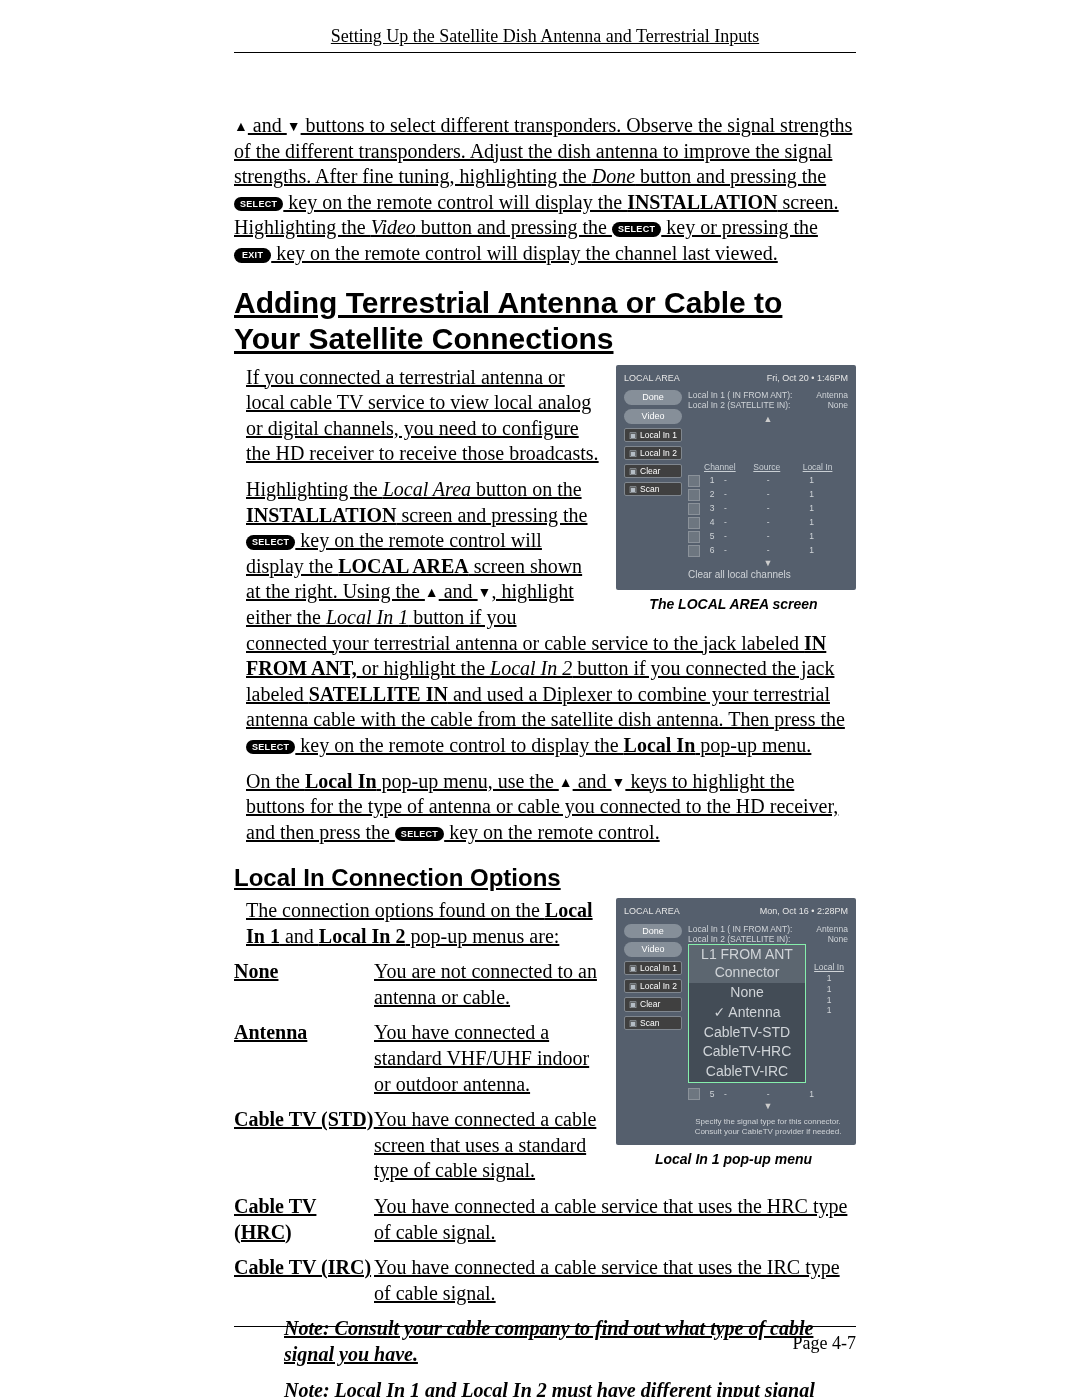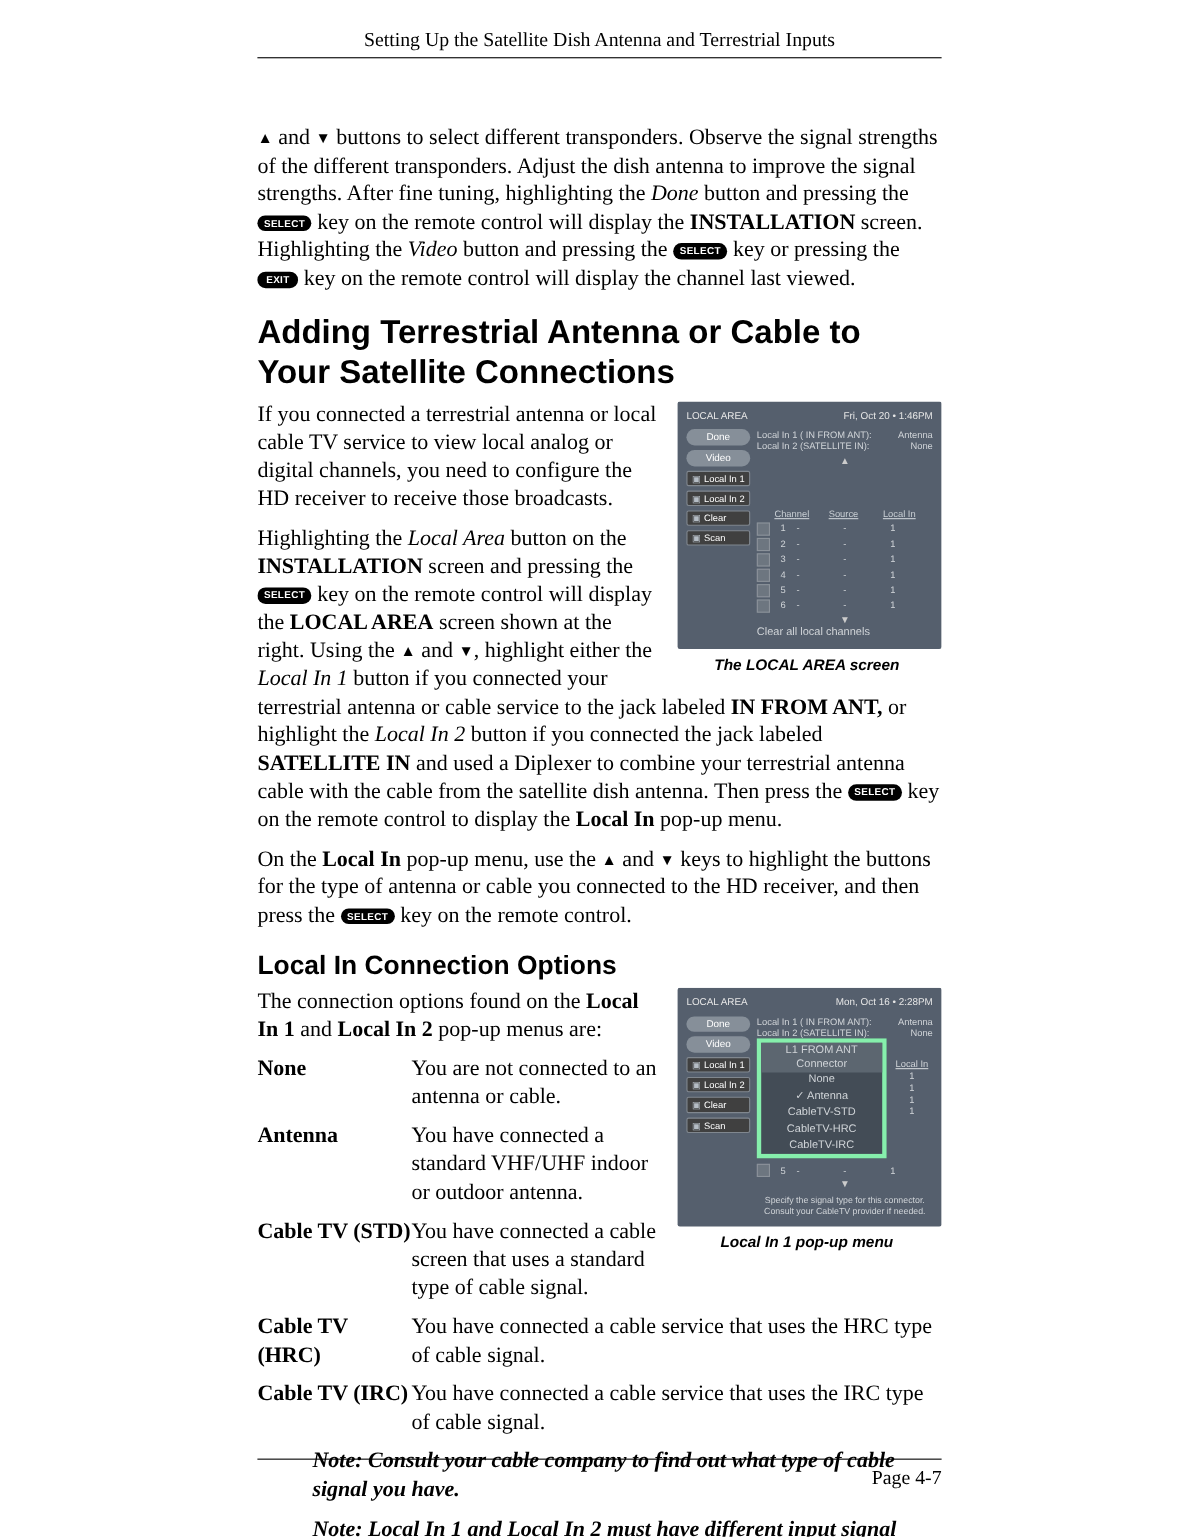--- a/index.html
+++ b/index.html
@@ -11,20 +11,21 @@
   }
   .page {
     width: 1012px;
     height: 1397px;
     position: relative;
     padding: 25px 190px 40px 200px;
     box-sizing: border-box;
     font-size: 20px;
     line-height: 1.28;
     color: #000;
+    text-decoration: underline;
   }
   .running-head {
     text-align: center;
     font-size: 18px;
     margin-bottom: 4px;
   }
   .head-rule {
     border: none;
     border-top: 1.5px solid #000;
     margin: 0 0 60px 0;
@@ -47,21 +48,21 @@
   .textcol { }
   .figcol  { float: right; width: 245px; margin-left: 12px; }
   .caption {
     font-family: Arial, "Helvetica Neue", Helvetica, sans-serif;
     font-weight: 700;
     font-style: italic;
     font-size: 14px;
     text-align: center;
     margin: 6px 0 0 0;
   }
-  .paragraph { margin: 0 0 10px 0; }
+  .paragraph { margin: 0 0 10px 12px; }
   .arrow { font-size: 14px; display: inline-block; vertical-align: 1px; }
   .pill {
     display: inline-block;
     background: #000;
     color: #fff;
     border-radius: 10px;
     font-family: Arial, sans-serif;
     font-weight: 700;
     font-size: 9px;
     padding: 2px 6px 1px 6px;
@@ -126,22 +127,22 @@
   }
   .ss-head { color:#c9cfd4; text-decoration:underline;margin-top:35px; }
   .ss-check {
     width:10px; height:10px; border:1px solid #8b929a; background:#6d7680;
   }
   .ss-foot { text-align:left; margin-top:0; font-size:10px; }
   .ss-popup {
     position:relative;
     margin: -4px 0 4px 0;
     background:#434c56;
-    border:4px solid #86efac;
-    font-size:10px;
+    border:1px solid #86efac;
+    font-size:14px;
   }
   .ss-popup .ph { text-align:center; background:#5c6670; padding:1px 0; }
   .ss-popup .opt { text-align:center; padding:1px 0; }
   .ss-popup .sel::before { content:"✓ "; }
   .ss-tri { font-size:9px; color:#ccc; text-align:center; }
   .ss-hint { font-size:8px; text-align:center; margin-top:4px; line-height:1.25; }
   .ss-row5 { display:grid; grid-template-columns:12px 16px 1fr 1fr 1fr; gap:4px; align-items:center; font-size:8.5px; padding:1px 0; }
   .ss-row5 .ss-num { text-align:center; }
 </style>
 </head>

